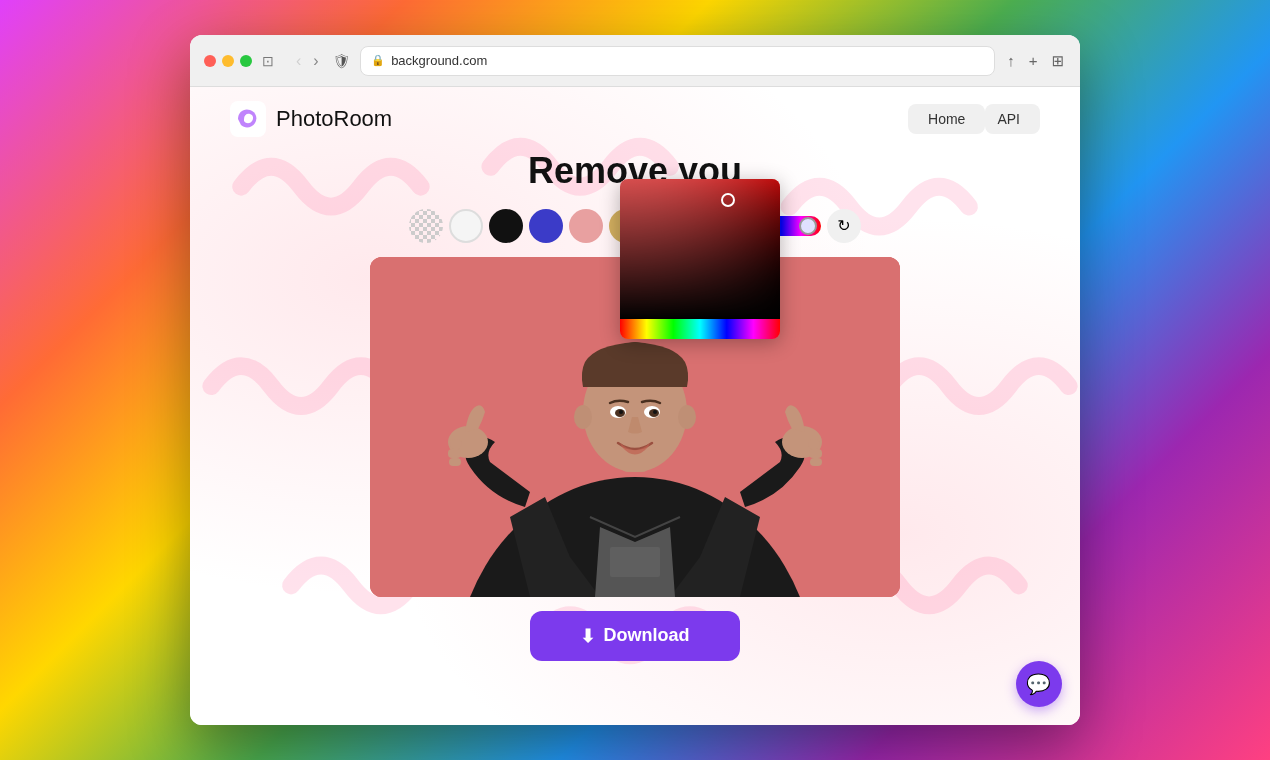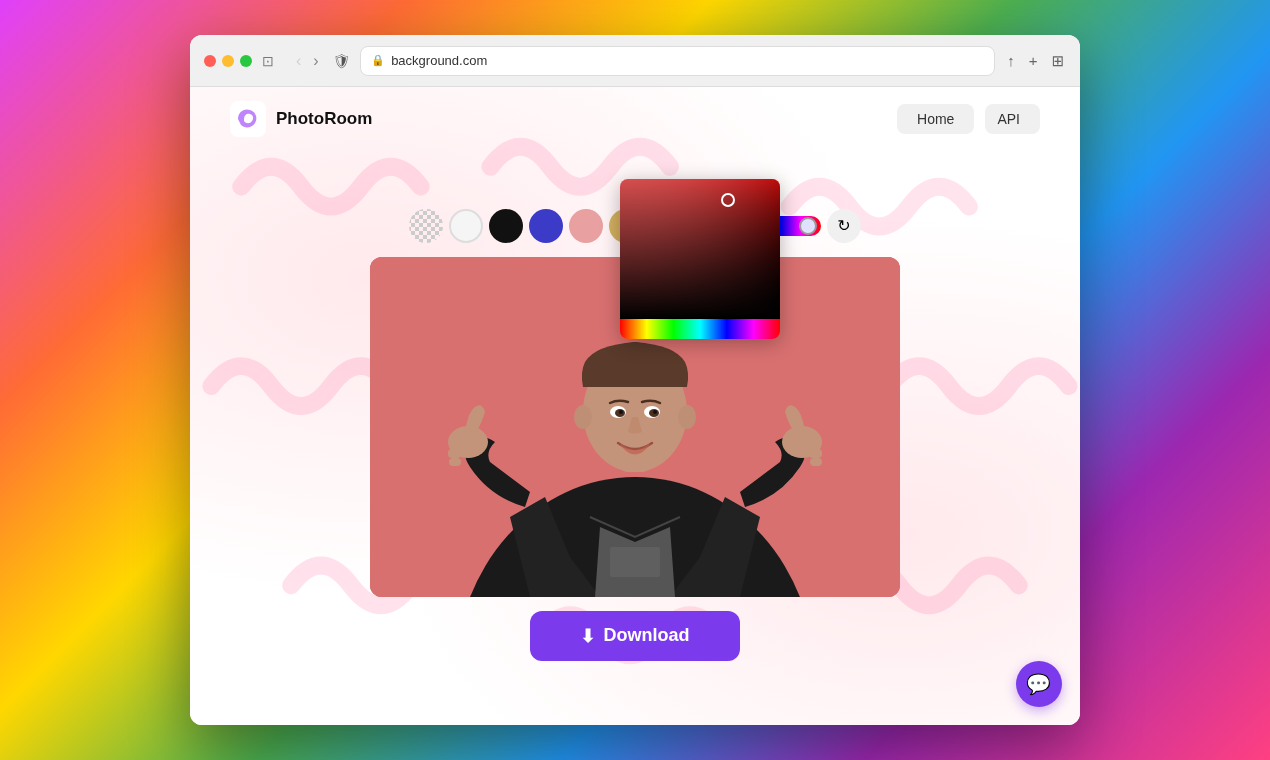--- a/index.html
+++ b/index.html
@@ -161,28 +161,28 @@
       align-items: center;
       gap: 10px;
     }
 
     .logo-icon {
       width: 36px;
       height: 36px;
     }
 
     .logo-text {
-      font-size: 17px;
-      font-weight: 700;
+      font-size: 22px;
+      font-weight: 400;
       color: #111;
     }
 
     .nav-links {
       display: flex;
-      gap: 11px;
+      gap: 0;
       align-items: center;
     }
 
     .nav-btn {
       padding: 7px 20px;
       border-radius: 8px;
       font-size: 14px;
       font-weight: 500;
       cursor: pointer;
       border: none;
@@ -455,21 +455,21 @@
       </div>
       <div class="nav-links">
         <button class="nav-btn nav-btn-home">Home</button>
         <button class="nav-btn nav-btn-api">API</button>
       </div>
     </div>
 
     <div class="site-main">
 
       <div class="hero-title">
-        <br>
+        <span>Remove you</span><br>
       </div>
 
       <div style="position: relative; width: 100%; display: flex; justify-content: center; align-items: center;">
         <div class="color-picker-popup" style="position:absolute; top:-30px; left:390px; z-index:100;">
           <div class="color-picker-gradient">
             <div style="position:absolute;inset:0; background: linear-gradient(to right, white, transparent);"></div>
             <div style="position:absolute;inset:0; background: linear-gradient(to top, black, transparent);"></div>
             <div style="position:absolute;inset:0; background: #cc2020; mix-blend-mode: multiply; opacity:0.8;"></div>
             <div class="color-picker-handle"></div>
           </div>

